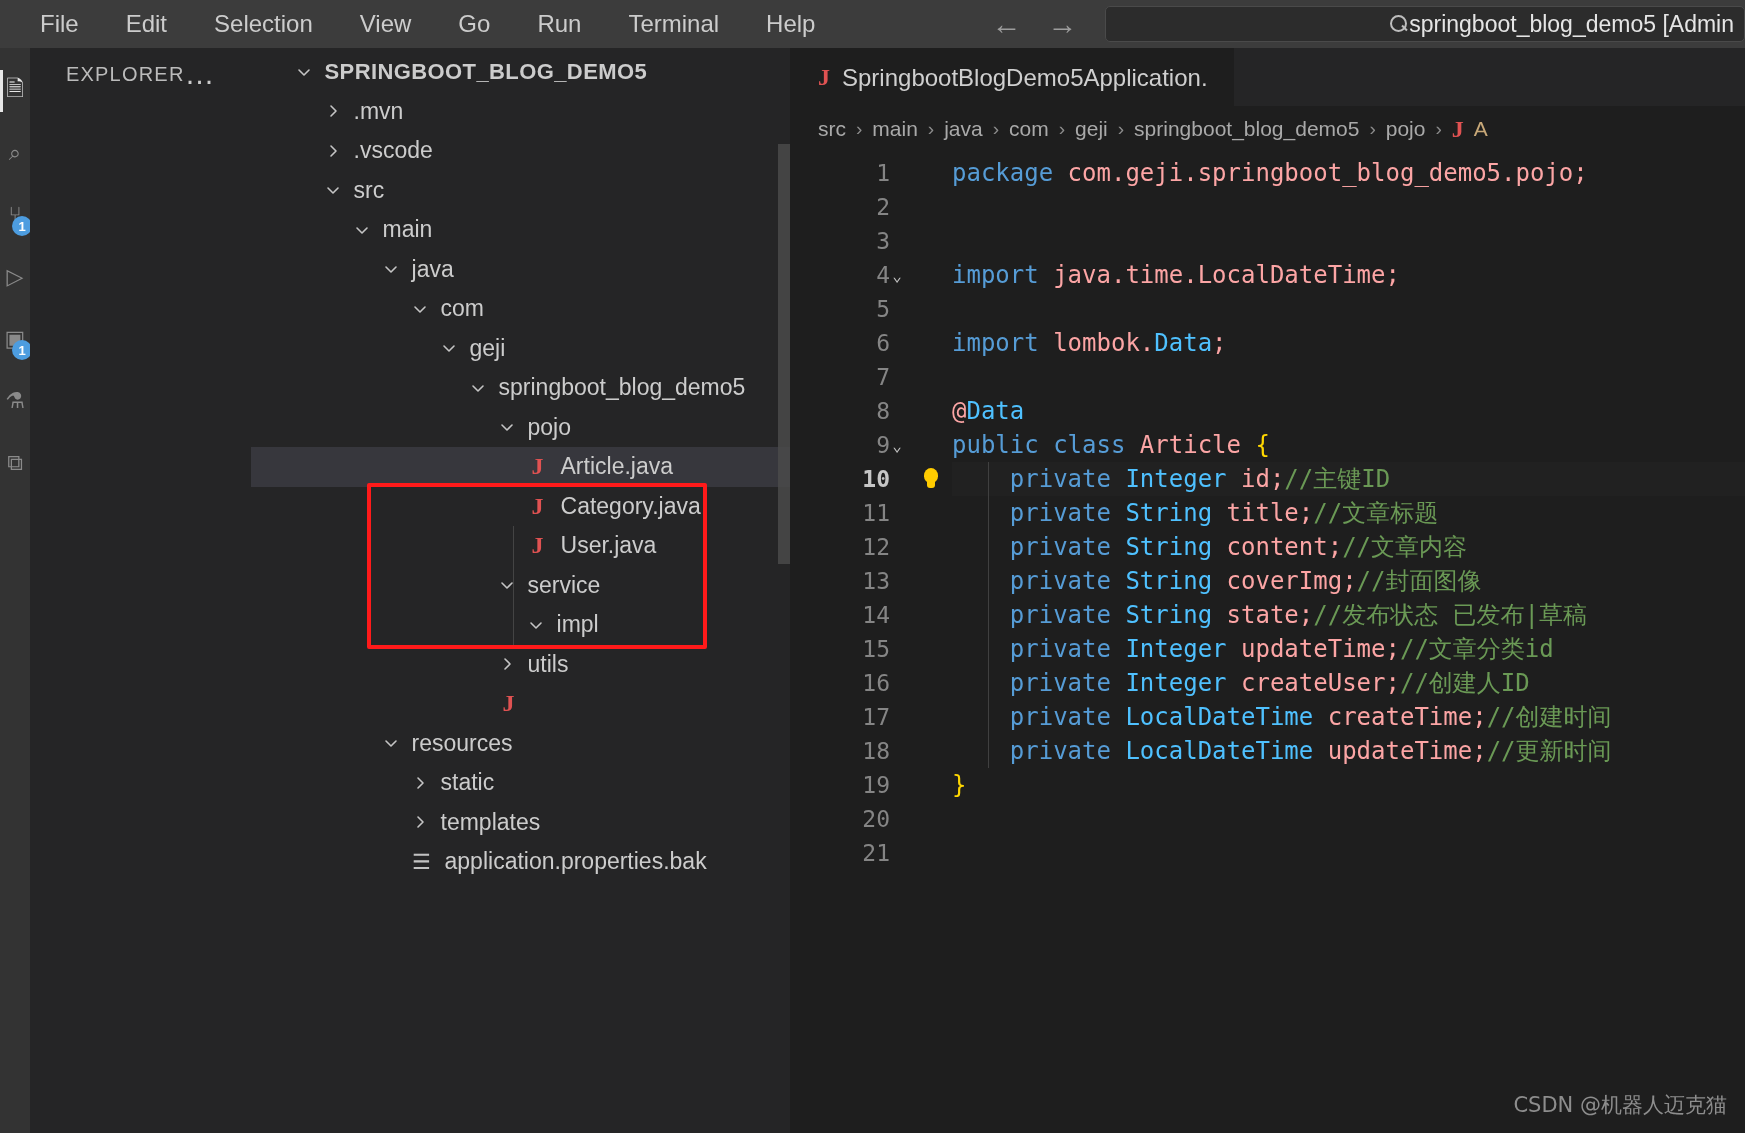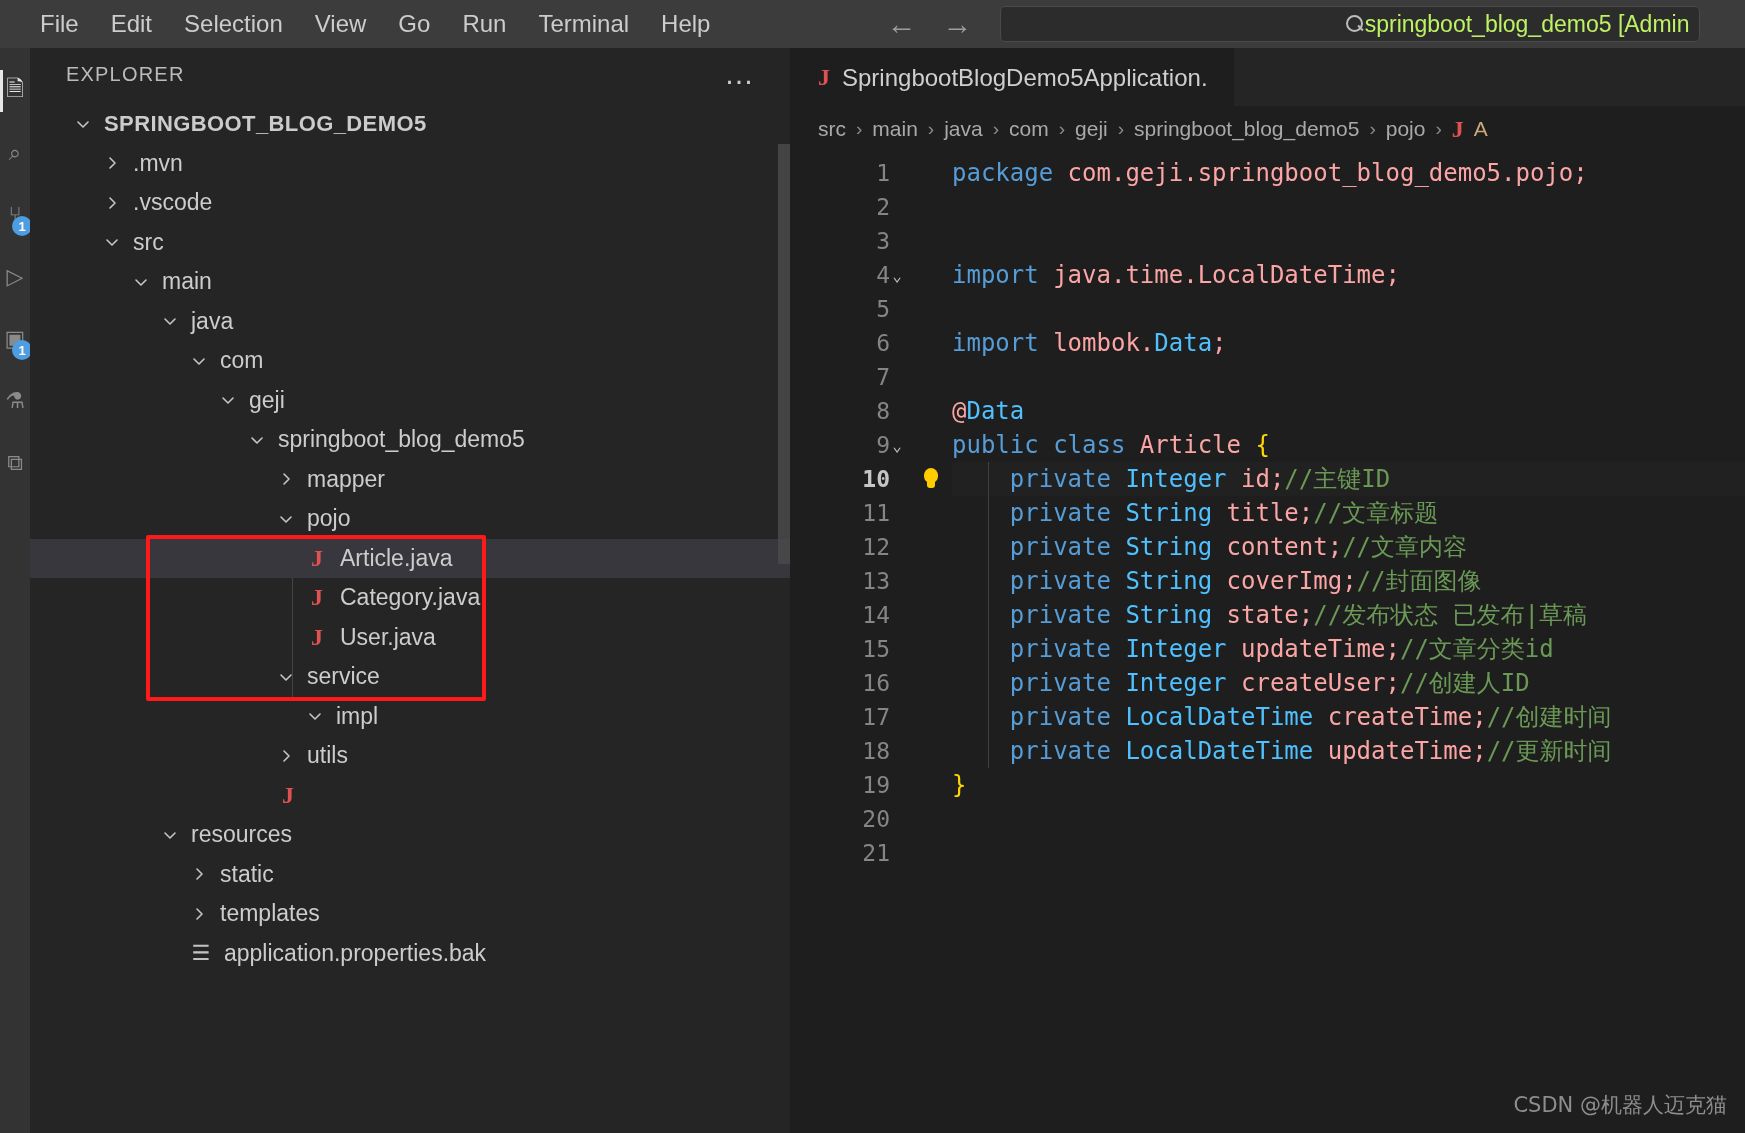--- a/index.html
+++ b/index.html
@@ -11,41 +11,41 @@
   }
   .app { position: relative; width: 1745px; height: 1133px; background: #1e1e1e; display: flex; flex-direction: column; }
 
   
   .titlebar {
     height: 48px; min-height: 48px;
     background: #3c3c3c;
     display: flex; align-items: center;
     position: relative;
   }
-  .menubar { display: flex; align-items: center; padding-left: 24px; gap: 0px; }
+  .menubar { display: flex; align-items: center; padding-left: 24px; gap: 15px; }
   .menu-item {
     color: #cccccc; font-size: 24px; line-height: 1;
     padding: 6px 16px; cursor: default; white-space: nowrap;
   }
 
   .nav-arrows { display: flex; align-items: center; gap: 26px; margin-left: 160px; }
   .nav-arrow { color: #9c9c9c; font-size: 30px; line-height: 1; width: 30px; text-align: center; }
 
   .qinput {
     margin-left: 28px;
     width: 700px; height: 36px;
     background: #2c2c2c;
     border: 1px solid #4a4a4a;
     border-radius: 5px;
     display: flex; align-items: center; justify-content: flex-end;
     padding-right: 10px;
     overflow: hidden;
   }
   .qinput .qtext {
-    color: #bef264; font-size: 23px; white-space: nowrap;
+    color: #e5e5e5; font-size: 23px; white-space: nowrap;
     display: flex; align-items: center; 
   }
   .mag { display: inline-block; width: 19px; height: 19px; position: relative; }
   .mag::before {
     content: ""; position: absolute; left: 0; top: 0;
     width: 13px; height: 13px; border: 2px solid #bdbdbd; border-radius: 50%;
   }
   .mag::after {
     content: ""; position: absolute; left: 11px; top: 12px;
     width: 7px; height: 2px; background: #bdbdbd; transform: rotate(45deg);
@@ -71,21 +71,21 @@
   .ab-badge {
     position: absolute; right: -2px; bottom: 10px;
     background: #4d9de0; color: #ffffff;
     font-size: 13px; min-width: 20px; height: 20px; border-radius: 10px;
     display: flex; align-items: center; justify-content: center; font-weight: 600;
   }
 
   
   .sidebar {
     width: 760px; min-width: 760px; background: #252526;
-    display: flex; flex-direction: column; position: relative;
+    display: flex; flex-direction: row; position: relative;
   }
   .sidebar-header {
     height: 52px; display: flex; align-items: center; justify-content: space-between;
     padding: 0 34px 0 36px;
   }
   .sidebar-title { color: #bbbbbb; font-size: 20px; letter-spacing: 1.2px; }
   .ellipsis-btn { color: #cccccc; font-size: 30px; line-height: 0.4; letter-spacing: 2px; }
 
   .tree { flex: 1; overflow: hidden; position: relative; padding-top: 4px; }
   .row {
@@ -304,29 +304,20 @@
             <span class="lbl">geji</span>
           </div>
           <div class="row">
             <span style="display: inline-block; width: 214px;"></span>
             <span class="chev">
               <svg width="16" height="16" viewBox="0 0 16 16">
                 <path d="M3 6 L8 11 L13 6" stroke="#c5c5c5" stroke-width="1.6" fill="none" stroke-linecap="round" stroke-linejoin="round"></path>
               </svg>
             </span>
             <span class="lbl">springboot_blog_demo5</span>
-          </div>
-          <div class="row">
-            <span style="display: inline-block; width: 243px;"></span>
-            <span class="chev">
-              <svg width="16" height="16" viewBox="0 0 16 16">
-                <path d="M6 3 L11 8 L6 13" stroke="#c5c5c5" stroke-width="1.6" fill="none" stroke-linecap="round" stroke-linejoin="round"></path>
-              </svg>
-            </span>
-            <span class="lbl">mapper</span>
           </div>
           <div class="row">
             <span style="display: inline-block; width: 243px;"></span>
             <span class="chev">
               <svg width="16" height="16" viewBox="0 0 16 16">
                 <path d="M3 6 L8 11 L13 6" stroke="#c5c5c5" stroke-width="1.6" fill="none" stroke-linecap="round" stroke-linejoin="round"></path>
               </svg>
             </span>
             <span class="lbl">pojo</span>
           </div>

